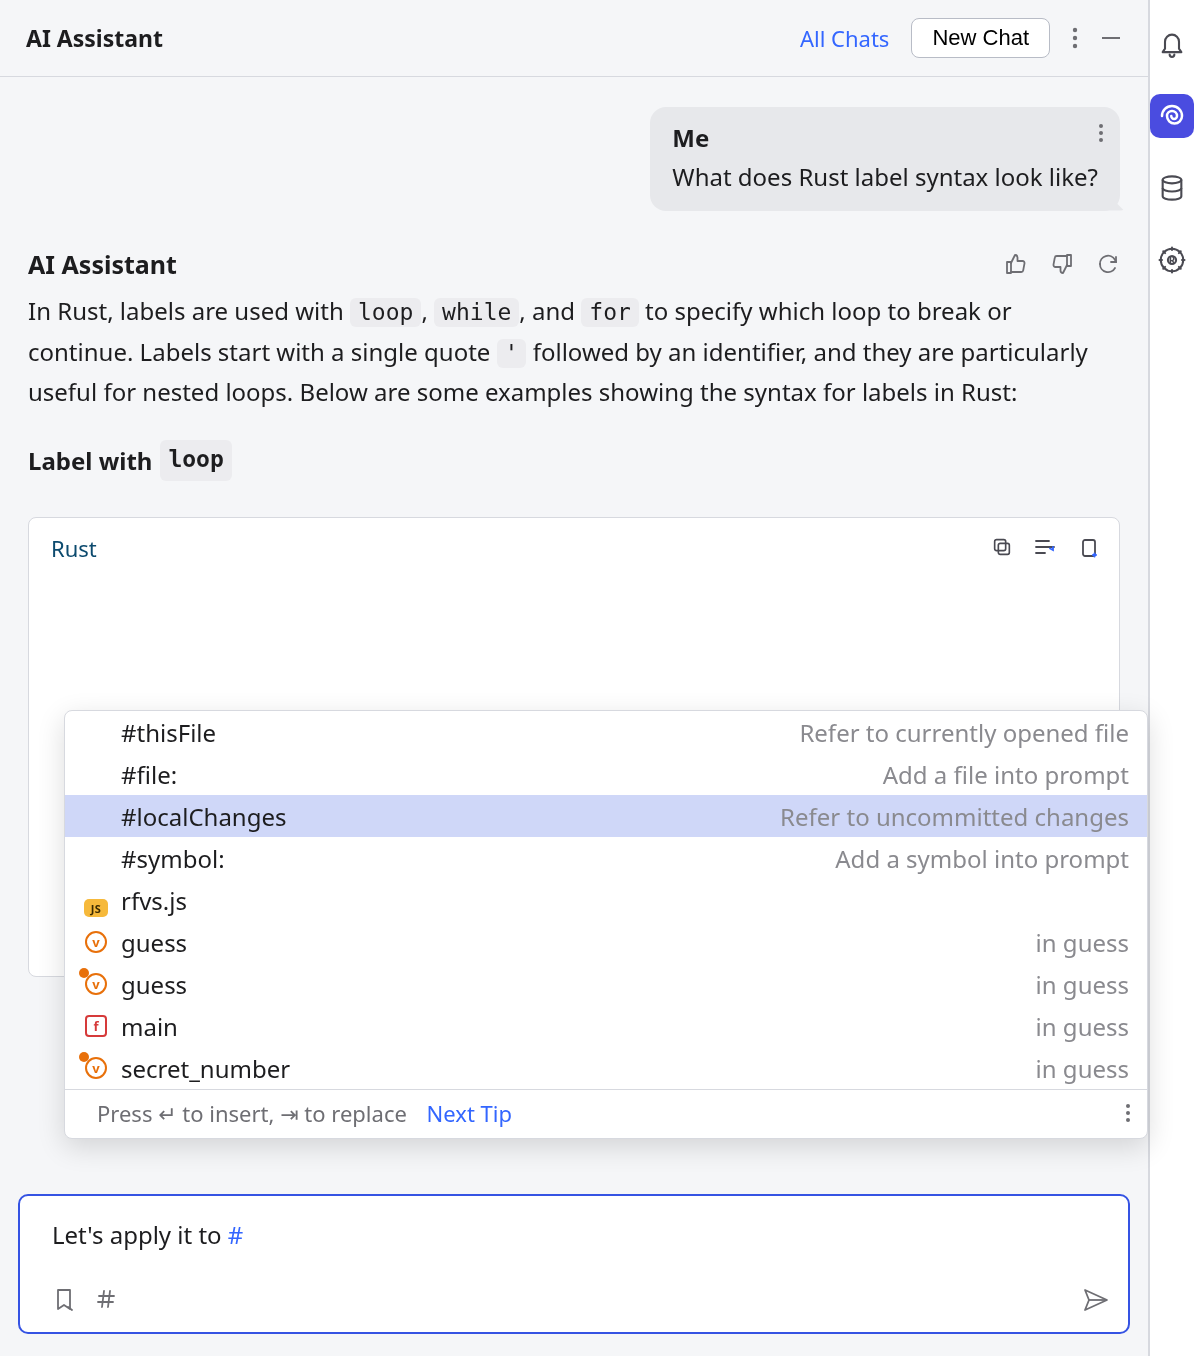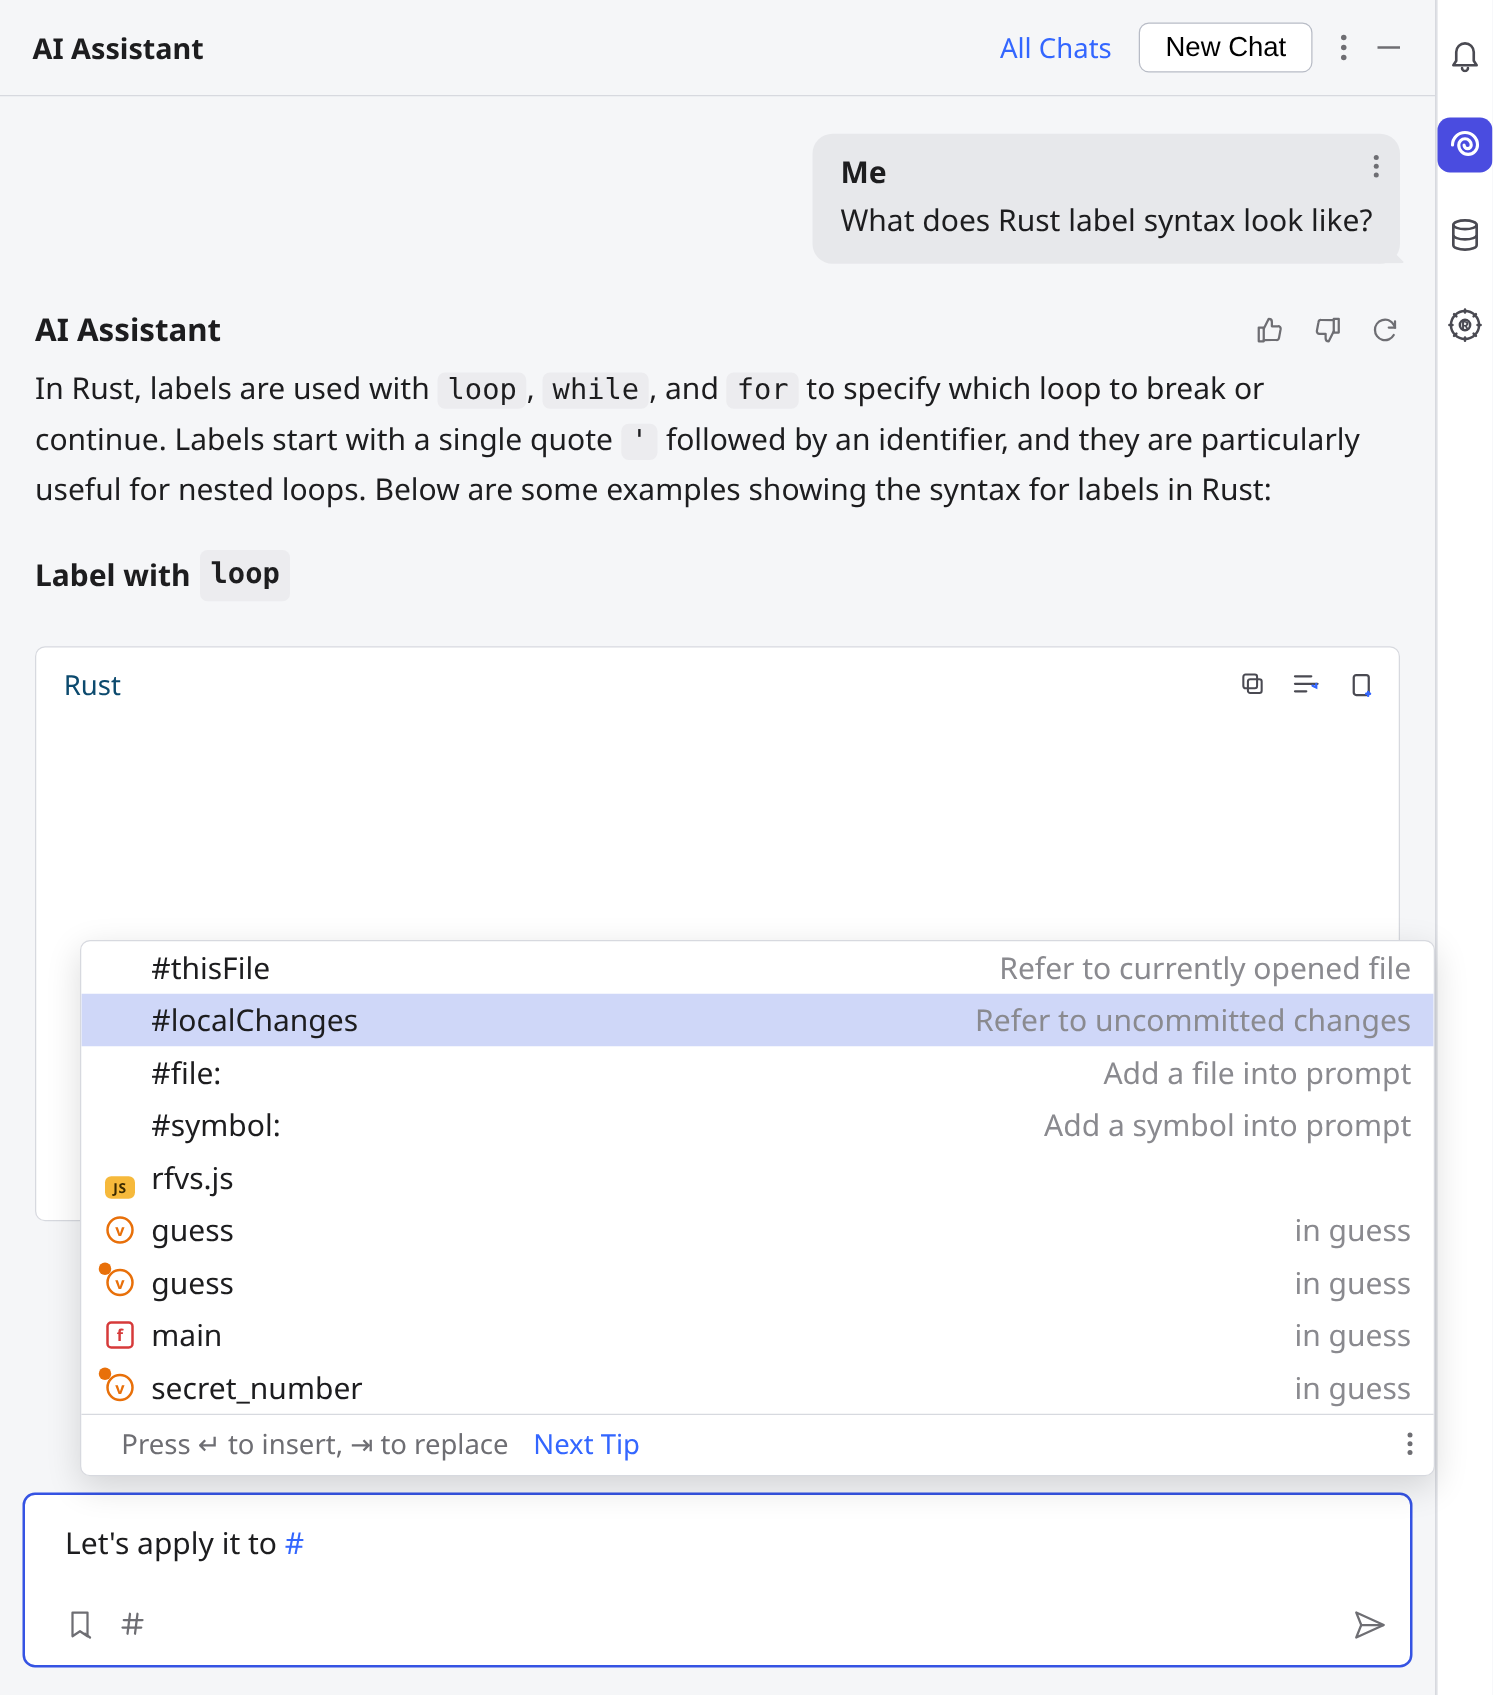--- a/index.html
+++ b/index.html
@@ -196,21 +196,21 @@
   }
   .code-panel-body {
     height: 400px;
   }
 
   
   .suggestions-popup {
     position: absolute;
     left: 64px;
     right: 0;
-    top: 752px;
+    top: 710px;
     background: #fff;
     border: 1px solid var(--border);
     border-radius: 8px;
     box-shadow: 0 8px 28px rgba(0,0,0,0.14);
     font-size: 24px;
     overflow: hidden;
   }
   .suggest-list {
     max-height: 440px;
     overflow: hidden;
@@ -477,33 +477,33 @@
 
     <div class="suggestions-popup">
       <div class="suggest-list" id="suggest-list">
           <div class="suggest-row">
             <div class="suggest-left">
               <span class="suggest-icon none"></span>
               <span class="suggest-label">#thisFile</span>
             </div>
             <span class="suggest-hint">Refer to currently opened file</span>
           </div>
+          <div class="suggest-row">
+            <div class="suggest-left">
+              <span class="suggest-icon none"></span>
+              <span class="suggest-label">#file:</span>
+            </div>
+            <span class="suggest-hint">Add a file into prompt</span>
+          </div>
           <div class="suggest-row selected">
             <div class="suggest-left">
               <span class="suggest-icon none"></span>
               <span class="suggest-label">#localChanges</span>
             </div>
             <span class="suggest-hint">Refer to uncommitted changes</span>
-          </div>
-          <div class="suggest-row">
-            <div class="suggest-left">
-              <span class="suggest-icon none"></span>
-              <span class="suggest-label">#file:</span>
-            </div>
-            <span class="suggest-hint">Add a file into prompt</span>
           </div>
           <div class="suggest-row">
             <div class="suggest-left">
               <span class="suggest-icon none"></span>
               <span class="suggest-label">#symbol:</span>
             </div>
             <span class="suggest-hint">Add a symbol into prompt</span>
           </div>
           <div class="suggest-row">
             <div class="suggest-left">

